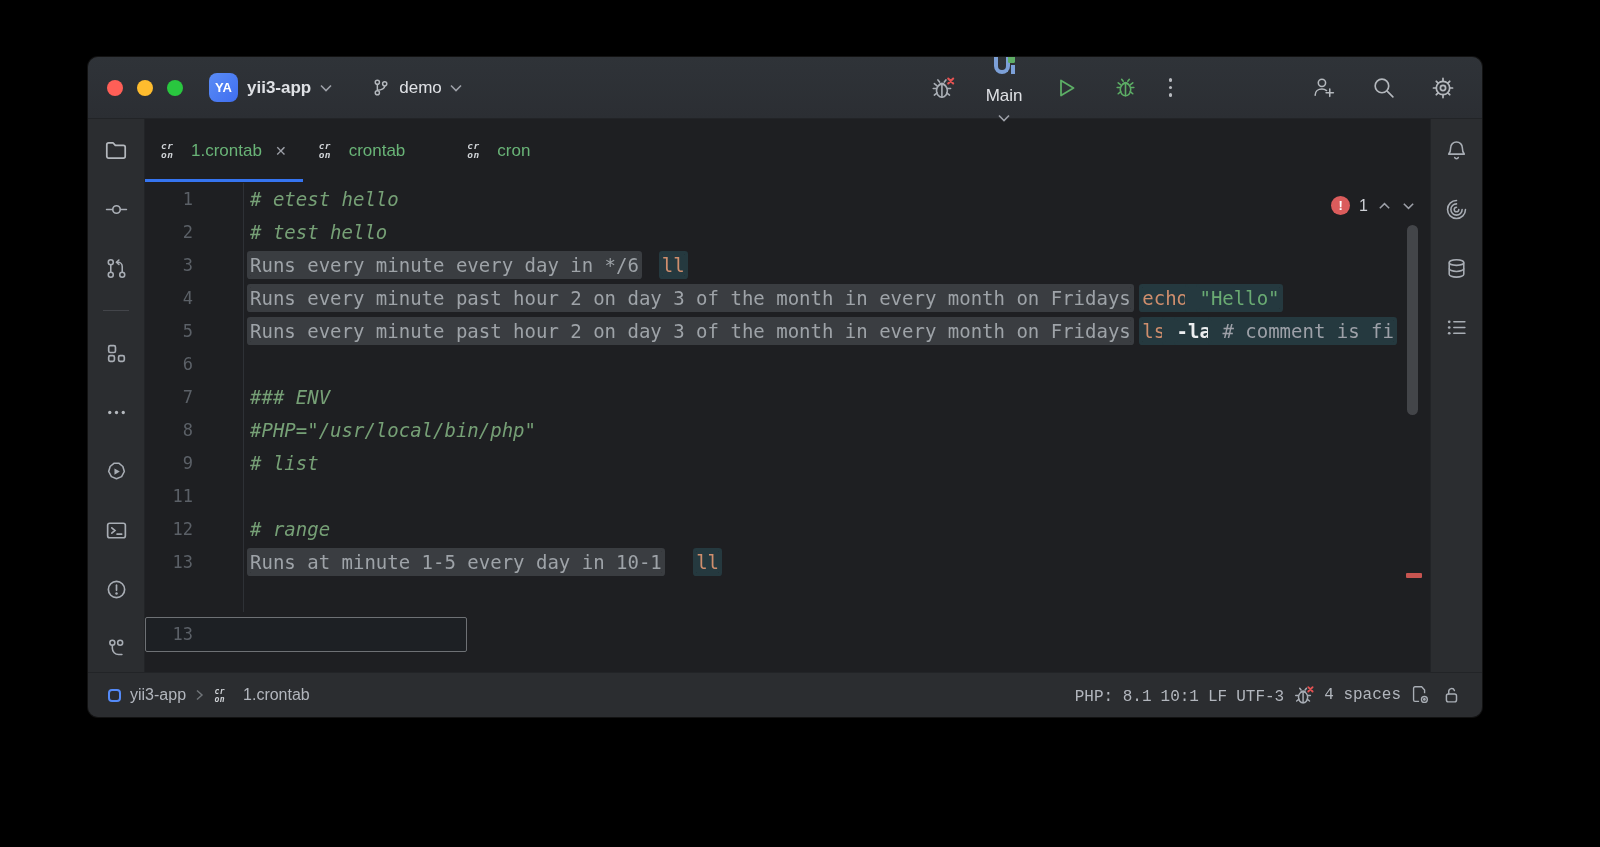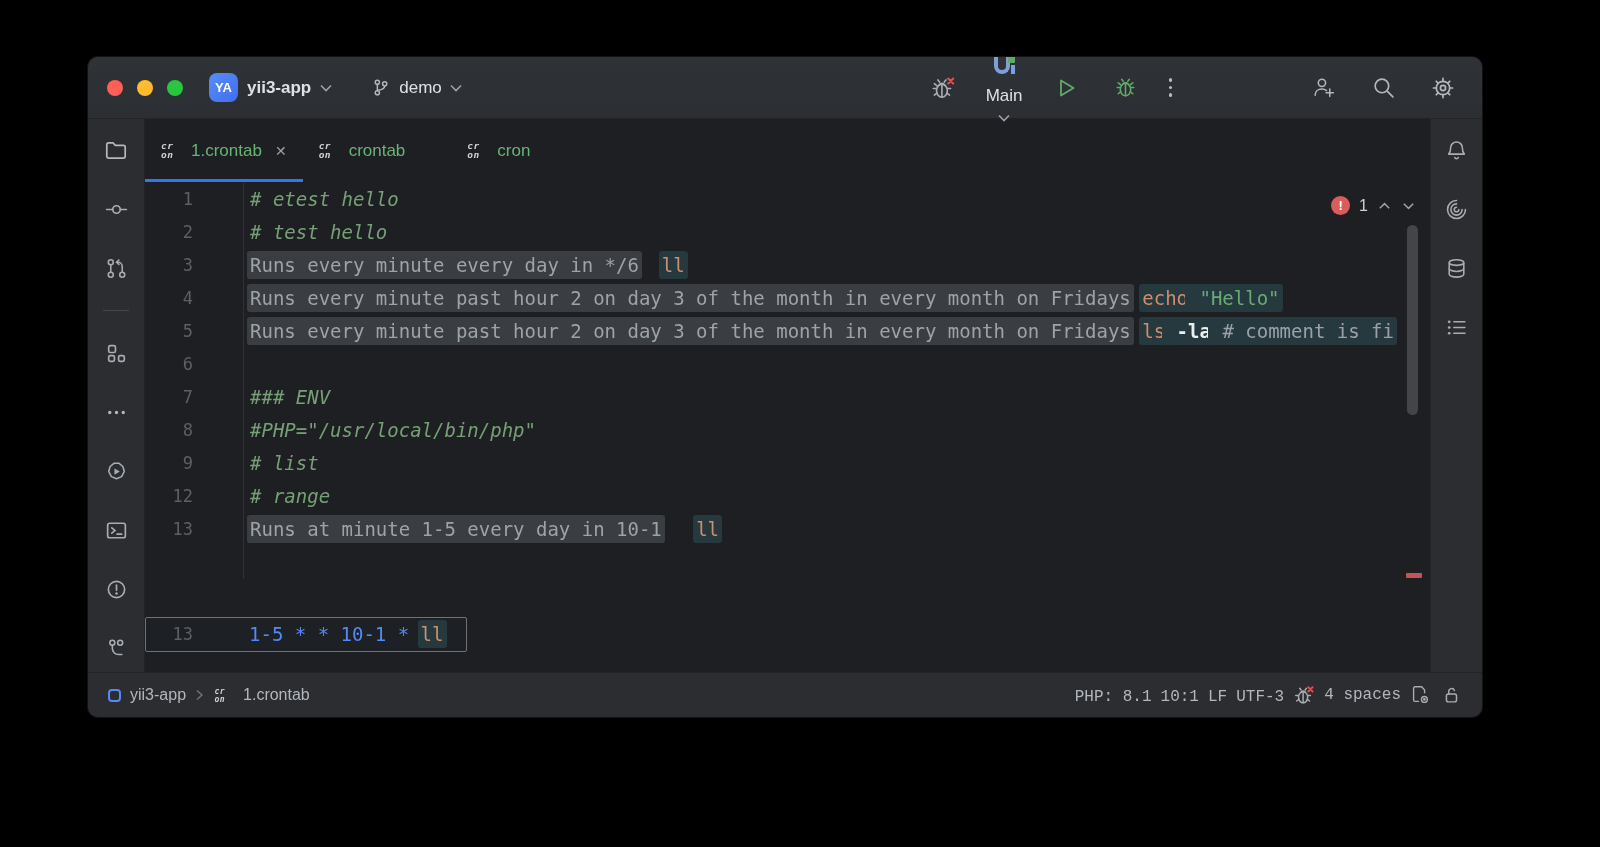--- a/index.html
+++ b/index.html
@@ -322,25 +322,26 @@
         <div id="editor-lines">
             <div class="line"><span class="ln">1</span><span class="code"><span class="tok comment"># etest hello</span></span></div>
             <div class="line"><span class="ln">2</span><span class="code"><span class="tok comment"># test hello</span></span></div>
             <div class="line"><span class="ln">3</span><span class="code"><span class="tok fold">Runs every minute every day in */6</span><span class="tok plain">  </span><span class="tok kw bg">ll</span></span></div>
             <div class="line"><span class="ln">4</span><span class="code"><span class="tok fold">Runs every minute past hour 2 on day 3 of the month in every month on Fridays</span><span class="tok plain"> </span><span class="tok kw bg">echo</span><span class="tok plain bg"> </span><span class="tok str bg">"Hello"</span></span></div>
             <div class="line"><span class="ln">5</span><span class="code"><span class="tok fold">Runs every minute past hour 2 on day 3 of the month in every month on Fridays</span><span class="tok plain"> </span><span class="tok kw bg">ls</span><span class="tok plain bg"> </span><span class="tok flag bg">-la</span><span class="tok cmt2 bg"> # comment is fi</span></span></div>
             <div class="line"><span class="ln">6</span><span class="code"></span></div>
             <div class="line"><span class="ln">7</span><span class="code"><span class="tok comment">### ENV</span></span></div>
             <div class="line"><span class="ln">8</span><span class="code"><span class="tok comment">#PHP="/usr/local/bin/php"</span></span></div>
             <div class="line"><span class="ln">9</span><span class="code"><span class="tok comment"># list</span></span></div>
+            <div class="line"><span class="ln">11</span><span class="code"></span></div>
             <div class="line"><span class="ln">12</span><span class="code"><span class="tok comment"># range</span></span></div>
             <div class="line"><span class="ln">13</span><span class="code"><span class="tok fold">Runs at minute 1-5 every day in 10-1</span><span class="tok plain">   </span><span class="tok kw bg">ll</span></span></div>
             <div class="line"><span class="ln"></span><span class="code"></span></div>
           </div>
-        <div class="popup" id="popup"><span class="ln">13</span><span class="code"><span class="tok field">1-5 * * 10-1 *</span><span class="tok plain"> </span><span class="tok kw bg">ll</span></span></div>
+        <div class="popup" id="popup"><span class="ln">13</span></div>
         <div class="vscroll"></div>
         <div class="stripe-err"></div>
         <div class="inspect">
           <span class="badge">!</span>
           <span>1</span>
           <svg width="15" height="12" viewBox="0 0 16 12">
               <polyline points="3,8.5 8,3.5 13,8.5" fill="none" stroke="#9da0a8" stroke-width="1.6"></polyline>
             </svg>
           <svg width="15" height="12" viewBox="0 0 16 12">
               <polyline points="3,3.5 8,8.5 13,3.5" fill="none" stroke="#9da0a8" stroke-width="1.6"></polyline>

